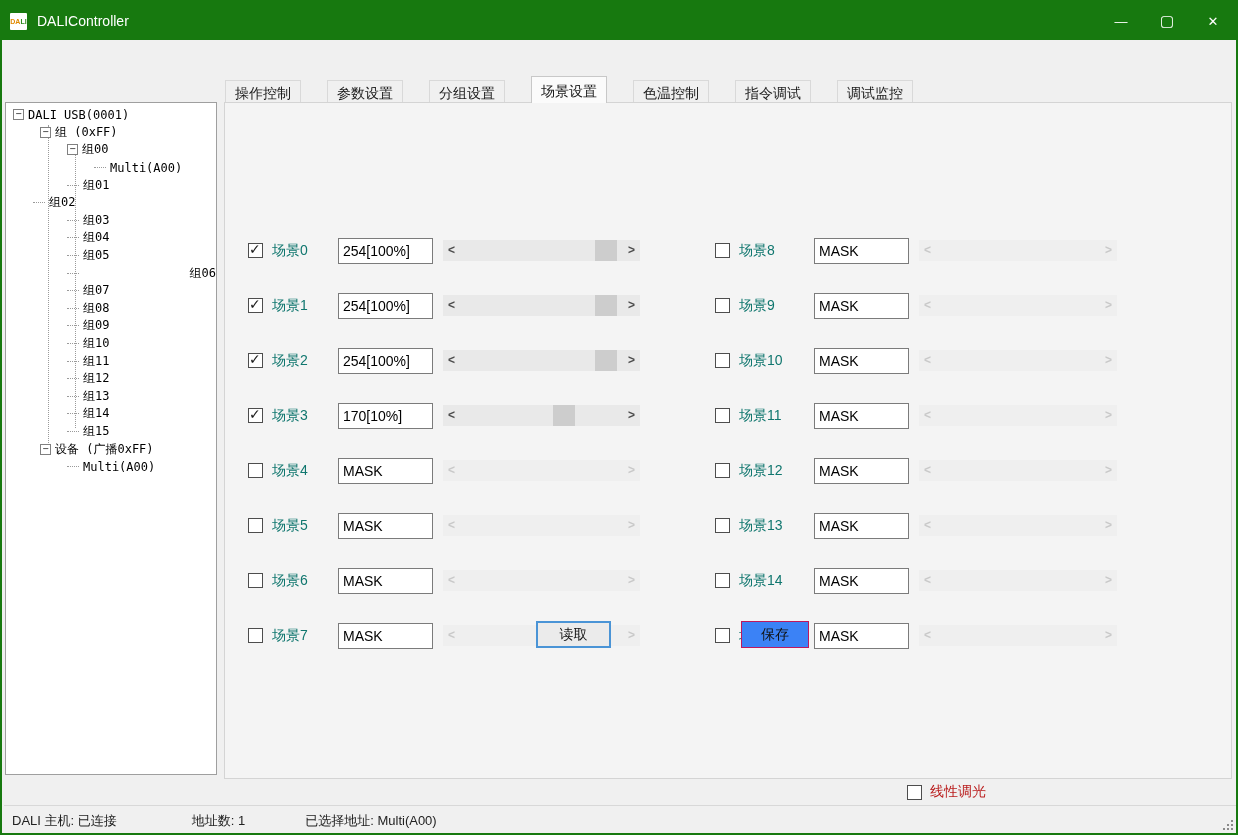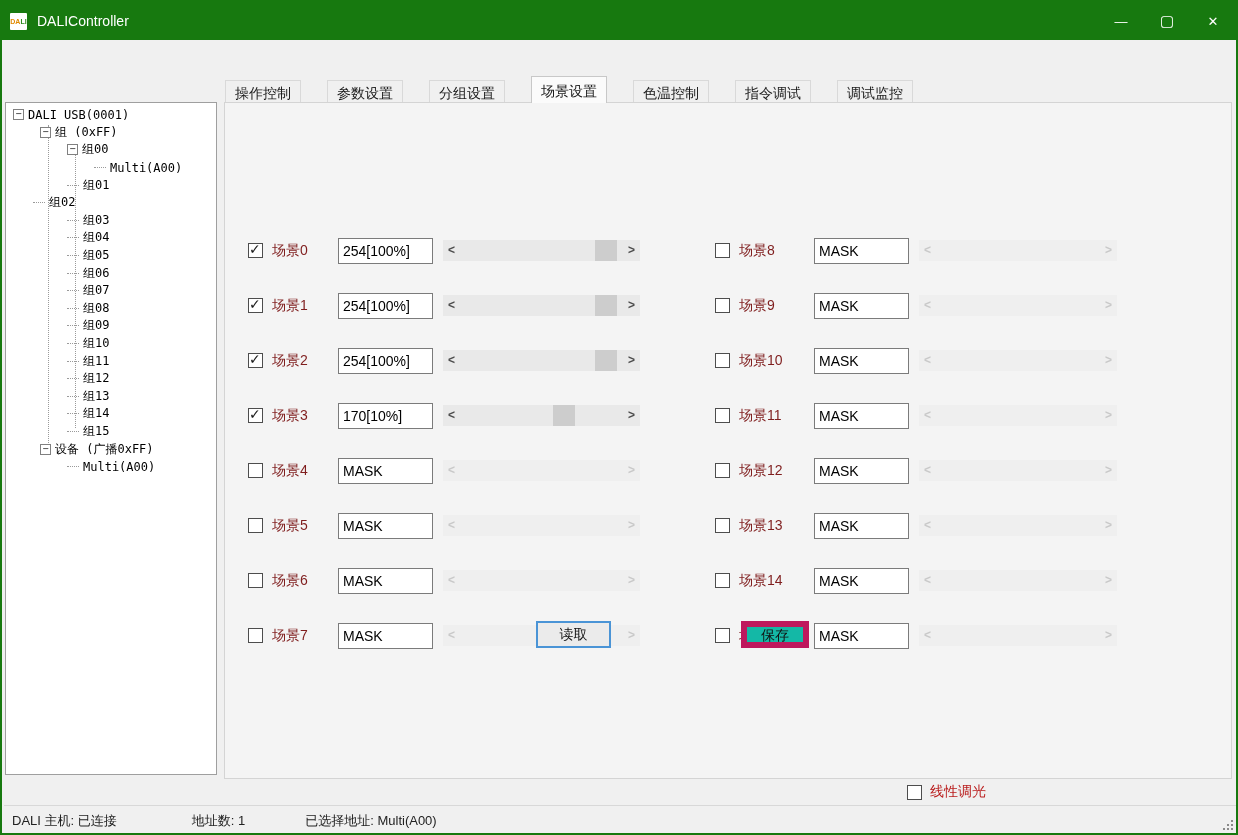--- a/index.html
+++ b/index.html
@@ -37,37 +37,37 @@
   .tab.active { background:#fbfbfb; height:27px; padding-top:6px; border:1px solid #c8c8c8; border-bottom:none; position:relative; z-index:3; }
 
   
   .tab-page { position:absolute; left:222px; top:100px; width:1008px; height:677px; background:#f4f4f4; border:1px solid #d4d4d4; }
   .scene-col { position:absolute; top:120px; }
   .scene-col.left { left:23px; }
   .scene-col.right { left:490px; }
   .scene-row { height:55px; display:flex; align-items:center; }
   .cb { width:15px; height:15px; border:1px solid #4d4d4d; background:#fff; position:relative; flex:0 0 15px; }
   .cb .mark { position:absolute; left:0px; top:-3px; font-size:14px; font-weight:bold; color:#1a1a1a; }
-  .scene-label { margin-left:9px; font-size:14px; color:#7f1d1d; }
+  .scene-label { margin-left:9px; font-size:14px; color:#0f766e; }
   .col-l .scene-label { width:66px; }
   .col-r .scene-label { width:75px; }
   .scene-input { width:95px; height:26px; border:1px solid #7b7b7b; background:#fff; font-size:14px; padding:0 4px; font-family:"Liberation Sans","DejaVu Sans",sans-serif; color:#000; }
   .sbar { position:relative; height:21px; background:#e9e9e9; margin-left:10px; }
   .col-l .sbar { width:197px; }
   .col-r .sbar { width:198px; }
   .sbar .arr { position:absolute; top:0; width:17px; height:21px; line-height:20px; text-align:center; font-size:12px; font-weight:bold; color:#4d4d4d; }
   .sbar .arr.left { left:0; }
   .sbar .arr.right { right:0; }
   .sbar .thumb { position:absolute; top:0; width:22px; height:21px; background:#cdcdcd; }
   .sbar.disabled { background:#efefef; }
   .sbar.disabled .arr { color:#c9c9c9; }
 
   .btn { position:absolute; height:27px; font-size:14px; text-align:center; font-family:"Liberation Sans","DejaVu Sans",sans-serif; color:#111; }
   .btn-read { left:311px; top:518px; width:75px; background:#ebebeb; border:2px solid #4a94d6; }
-  .btn-save { left:516px; top:518px; width:68px; background:#14b8a6; border:6px solid #be185d; }
+  .btn-save { left:516px; top:518px; width:68px; background:#3b82f6; border:1px solid #be185d; }
 
   
   .linear-wrap { position:absolute; left:905px; top:781px; display:flex; align-items:center; }
   .linear-wrap .lbl { margin-left:8px; font-size:14px; color:#b91c1c; }
 
   
   .statusbar { position:absolute; left:2px; top:803px; width:1234px; height:30px; background:#f0f0f0; border-top:1px solid #d8d8d8; display:flex; align-items:center; font-size:13px; color:#222; }
   .status-item { margin-left:8px; }
   .status-item.addr { margin-left:75px; }
   .status-item.sel { margin-left:60px; }
@@ -129,21 +129,21 @@
           <span class="tree-label">组03</span>
         </div>
         <div class="tree-row" style="padding-left: 61px;">
           <span class="leaf-dash"></span>
           <span class="tree-label">组04</span>
         </div>
         <div class="tree-row" style="padding-left: 61px;">
           <span class="leaf-dash"></span>
           <span class="tree-label">组05</span>
         </div>
-        <div class="tree-row" style="padding-left: 61px;">
+        <div class="tree-row" style="padding-left: 61px; justify-content: space-between;">
           <span class="leaf-dash"></span>
           <span class="tree-label">组06</span>
         </div>
         <div class="tree-row" style="padding-left: 61px;">
           <span class="leaf-dash"></span>
           <span class="tree-label">组07</span>
         </div>
         <div class="tree-row" style="padding-left: 61px; align-items: center;">
           <span class="leaf-dash"></span>
           <span class="tree-label">组08</span>

